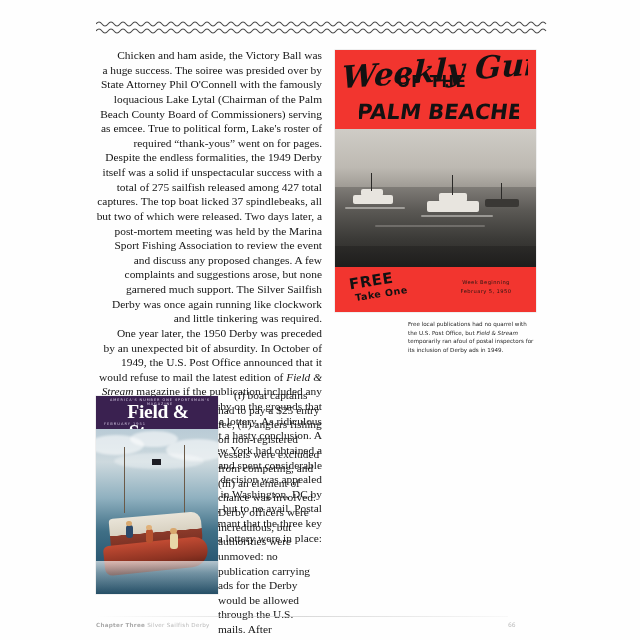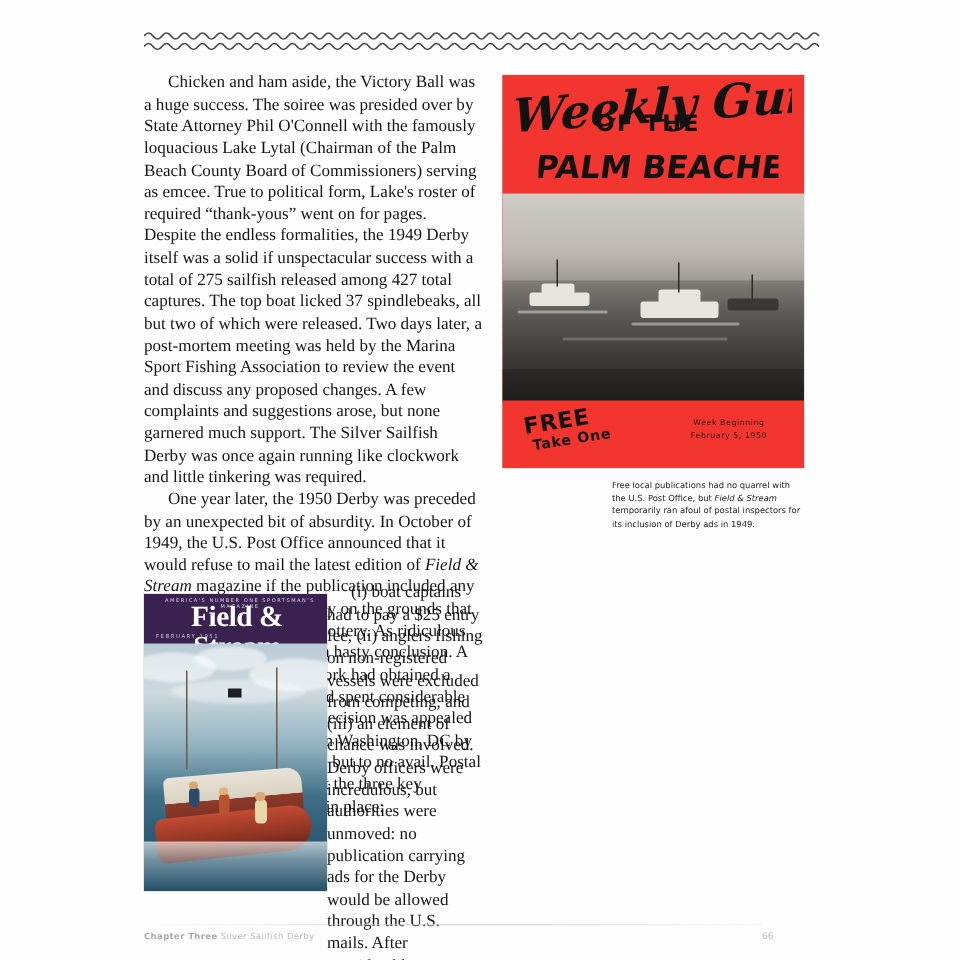--- a/index.html
+++ b/index.html
@@ -12,21 +12,21 @@
   .page{position:relative;width:640px;height:640px;background:#fefefe;}
 
   
   .ornament{position:absolute;left:96px;top:19px;width:452px;height:18px;}
   .ornament svg{display:block;width:452px;height:18px;}
 
   
   .bodycol{
     position:absolute;left:96px;top:48px;width:226px;
     font-size:11.4px;line-height:14.62px;
-    text-align:left;
+    text-align:right;
     color:#141414;
   }
   .bodycol p{margin:0;text-indent:16px;}
   .bodycol i{font-style:italic;}
 
   
   .wrapcol{
     position:absolute;left:218px;top:388px;width:104px;
     font-size:11.4px;line-height:14.62px;color:#141414;
     text-indent:16px;

